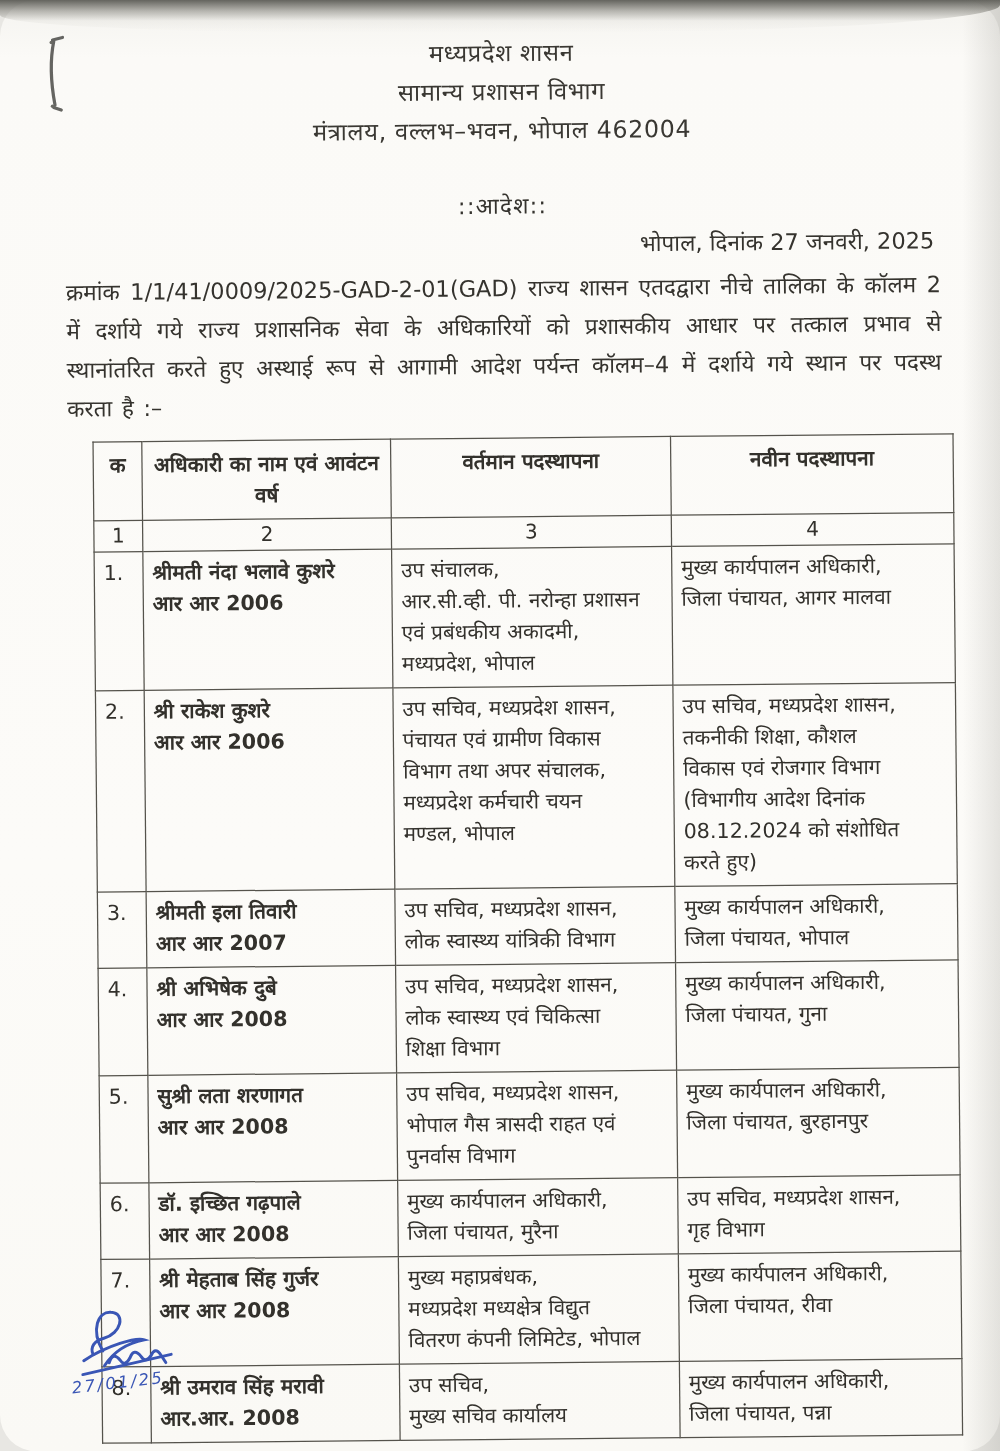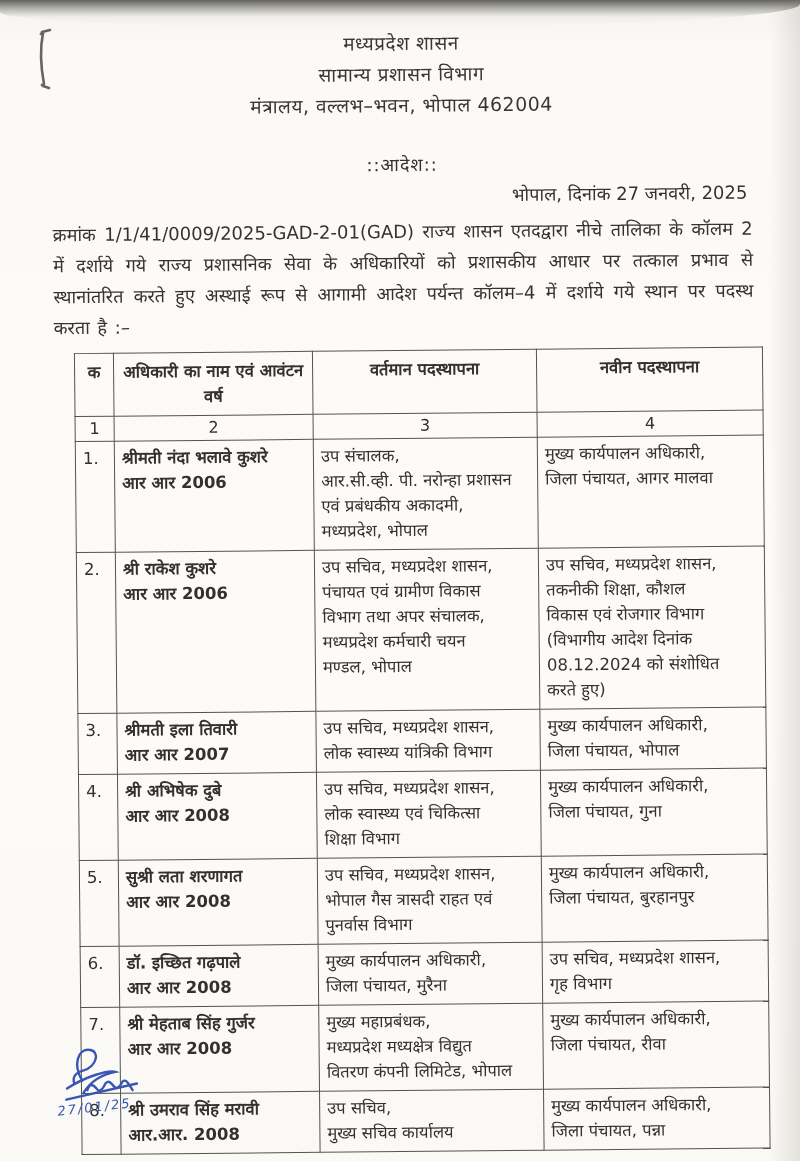--- a/index.html
+++ b/index.html
@@ -7,20 +7,21 @@
   body {
     font-family:"DejaVu Sans","Liberation Sans",sans-serif;
     background:#e8e7e3;
     overflow:hidden;
     position:relative;
   }
   .page {
     position:absolute; inset:0;
     background:linear-gradient(180deg,#f4f3ef 0%, #fbfaf7 4%, #fcfbf8 60%, #faf9f5 100%);
     color:#33312c;
+    border-radius:29px;
   }
   
   .scan-top-band {
     position:absolute; top:0; left:0; right:0; height:26px;
     background:linear-gradient(180deg, rgba(88,88,82,.92) 0%, rgba(130,129,122,.55) 34%, rgba(200,199,192,.18) 64%, rgba(250,250,247,0) 100%);
     border-radius:0 0 45% 35% / 0 0 22px 14px;
     pointer-events:none;
   }
   .scan-right-shade {
     position:absolute; top:0; right:0; bottom:0; width:30px;

